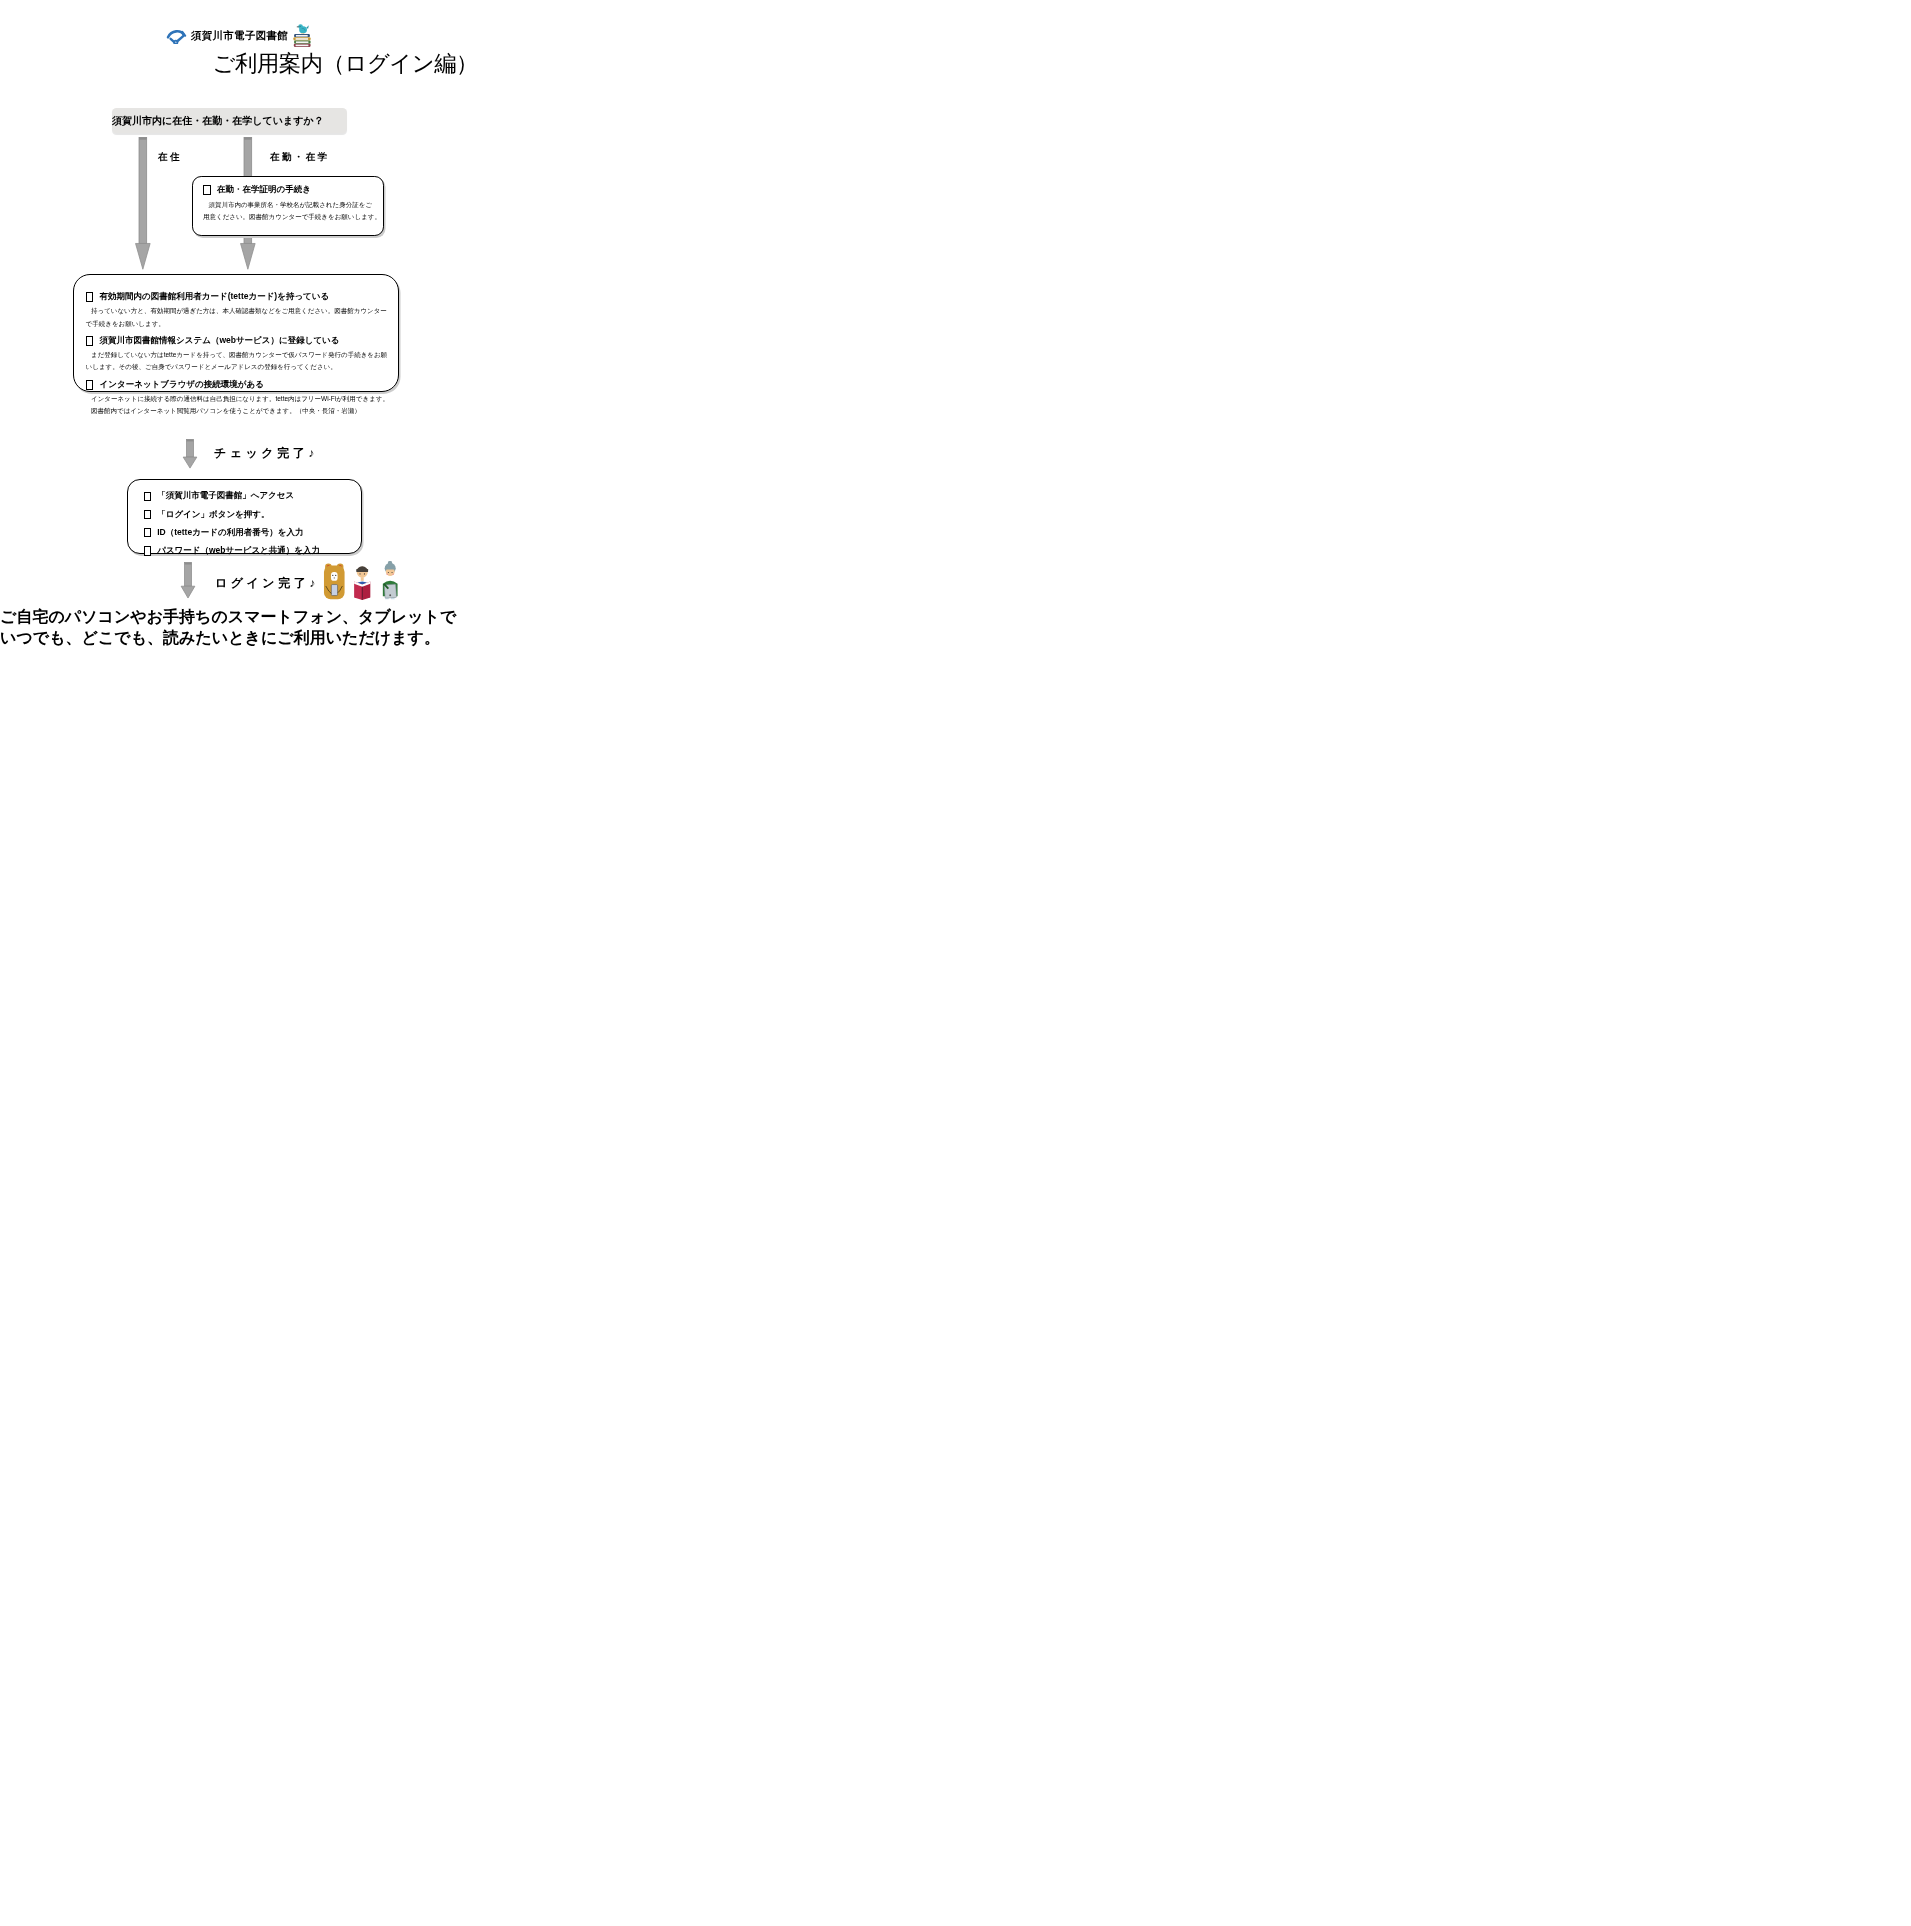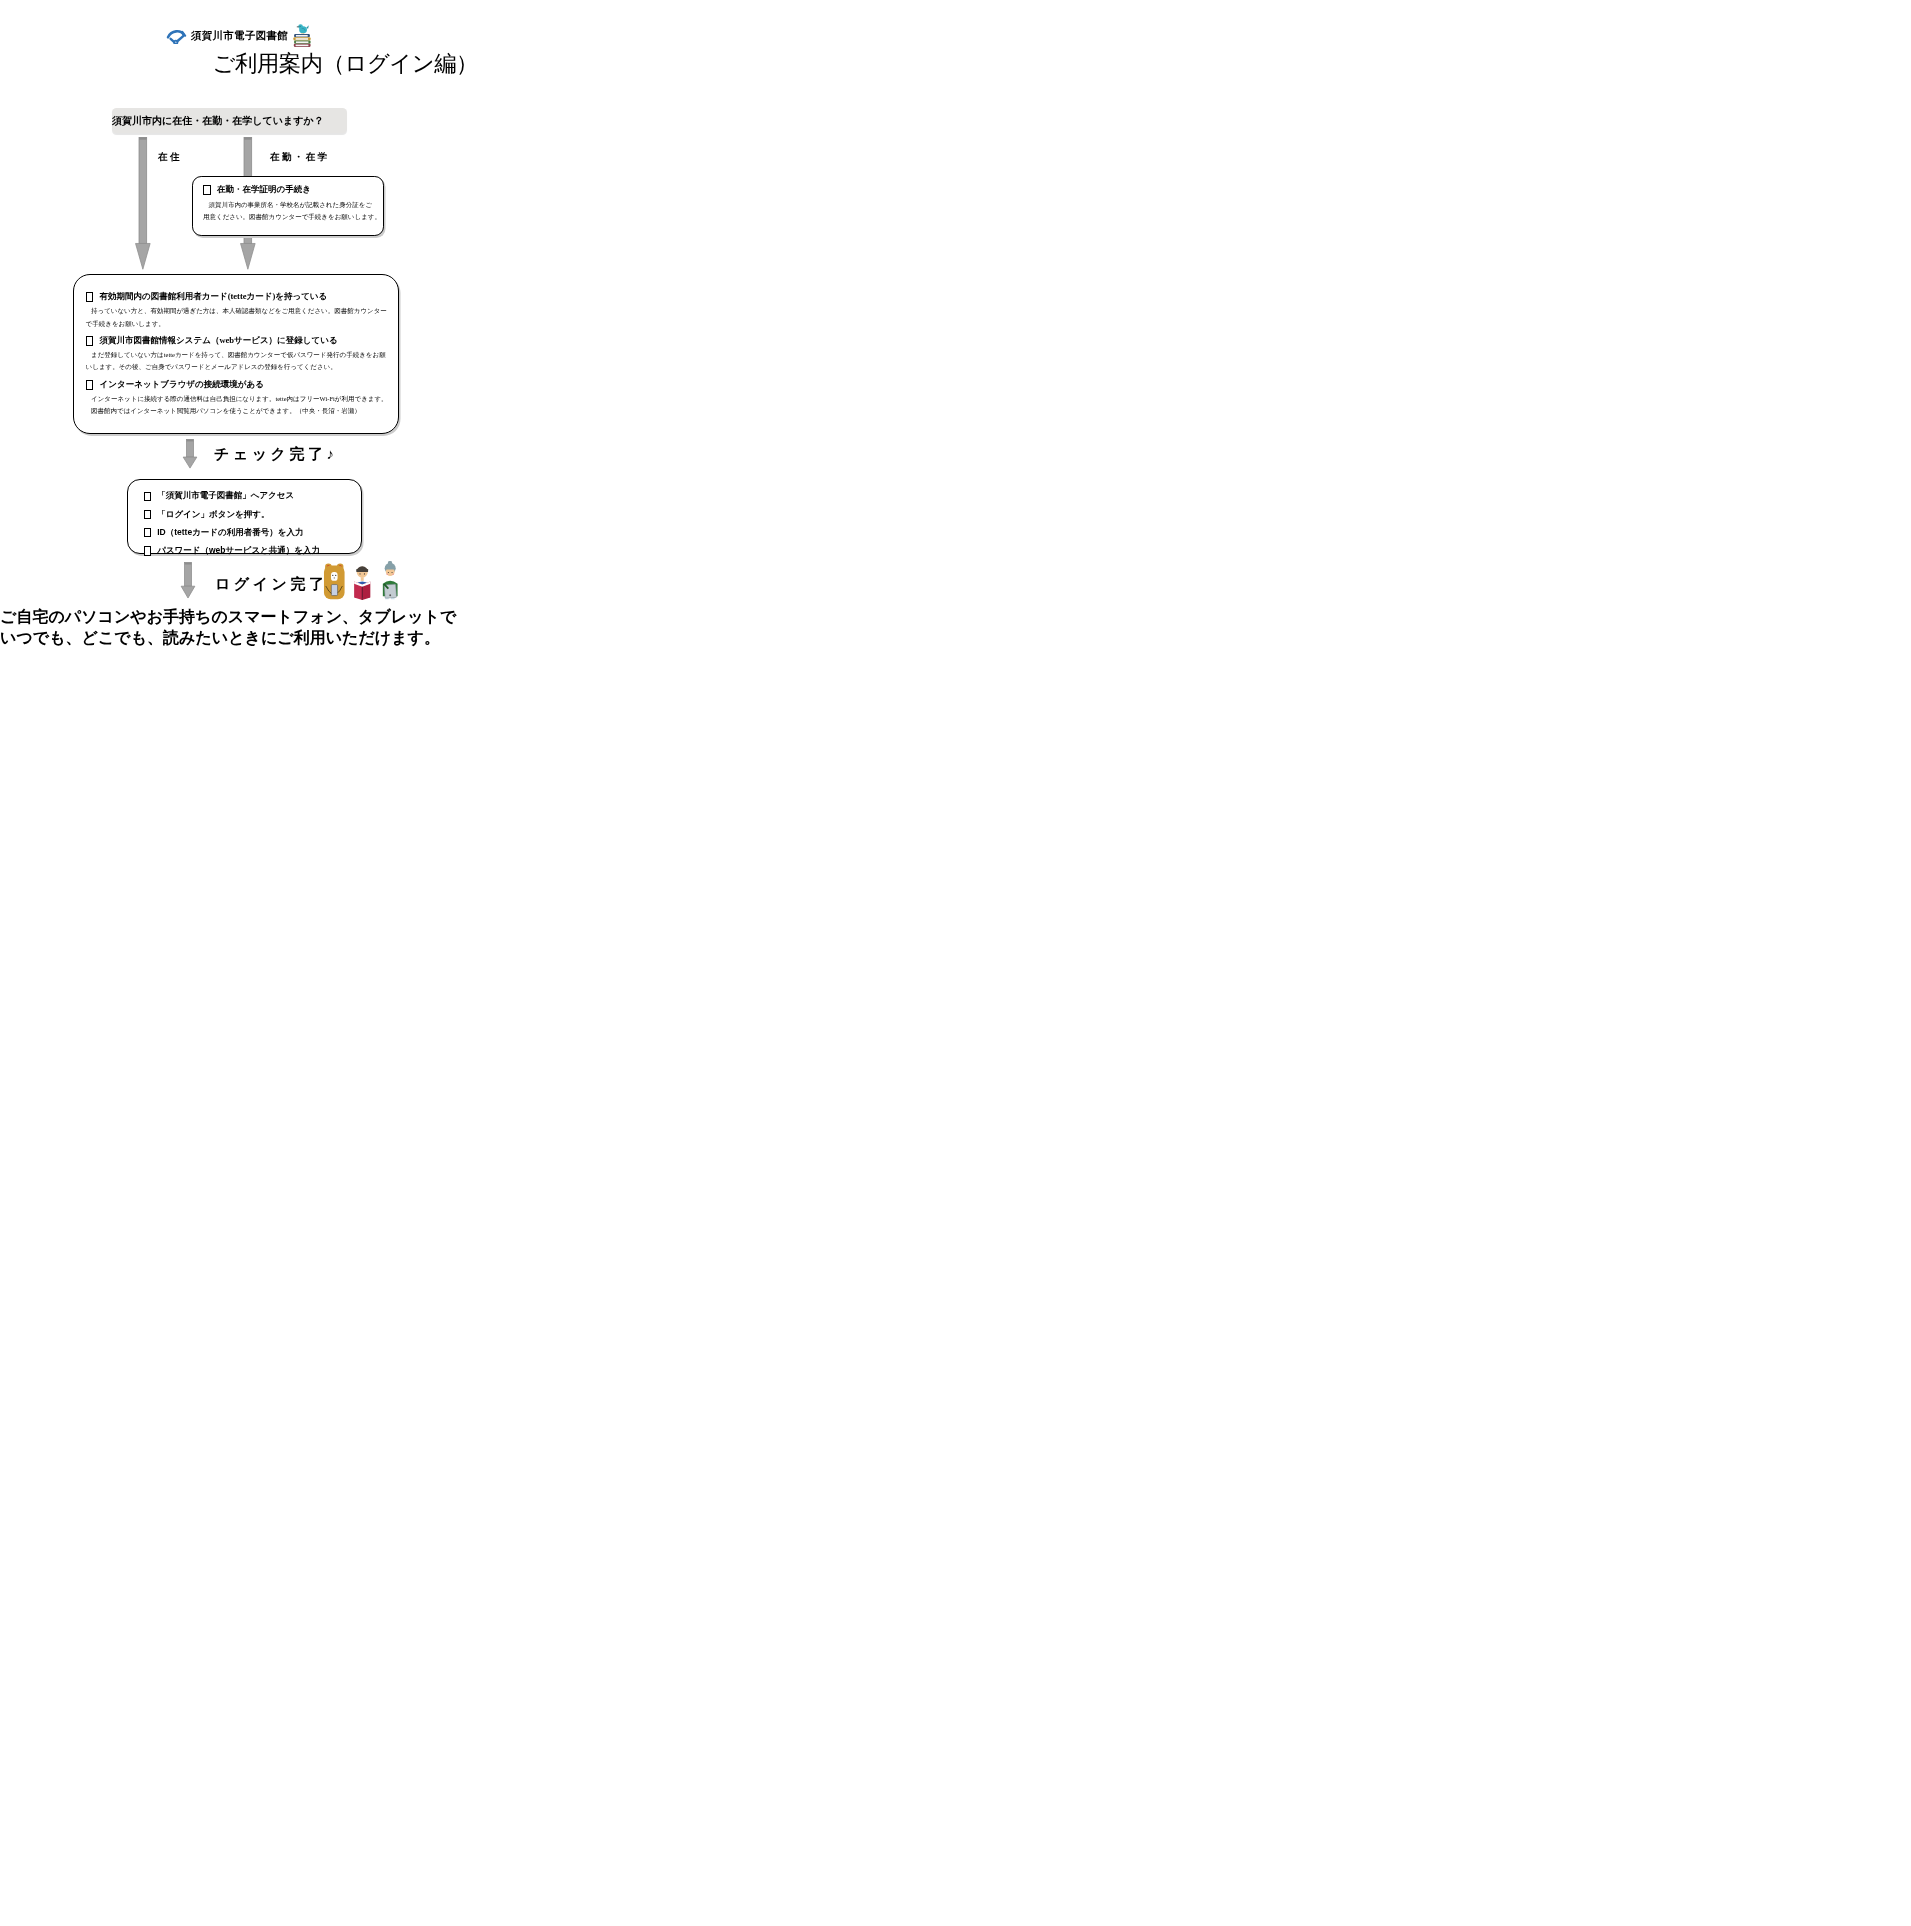--- a/index.html
+++ b/index.html
@@ -24,35 +24,35 @@
   .arrow-right{left:239px;top:137px;}
   .arrow-sm1{left:182px;top:439px;}
   .arrow-sm2{left:180px;top:562px;}
 
   .lbl{position:absolute;font-size:9.6px;font-weight:bold;letter-spacing:2.3px;white-space:nowrap;}
   .lbl-left{left:158px;top:151px;}
   .lbl-right{left:270px;top:151px;}
 
   .box{position:absolute;background:#fff;border:1.5px solid #000;box-shadow:1.5px 1.9px 0 #cccccc;box-sizing:border-box;}
   .box1{left:192px;top:176px;width:192px;height:60px;border-width:1.2px;border-radius:9.2px;padding:7.3px 3.9px 0 10px;}
-  .box-req{left:73px;top:274px;width:326px;height:160px;border-radius:17px;padding:16px 3.9px 0 11.6px;font-family:Liberation Serif, serif;}
+  .box-req{left:73px;top:274px;width:326px;height:118px;border-radius:17px;padding:16px 3.9px 0 11.6px;}
   .box-login{left:112px;top:479px;width:235px;height:75px;border-width:1.2px;border-radius:13px;padding:10.4px 0 0 16px;margin-left:15px;}
 
   .hd{display:flex;align-items:center;font-size:8.5px;font-weight:bold;white-space:nowrap;}
   .cb{flex:none;width:5.8px;height:7.7px;border:1.3px solid #000;margin-right:6.2px;background:#fff;}
   .body{font-size:6.5px;line-height:11.2px;margin-top:3.1px;white-space:nowrap;}
   .ind{text-indent:5.4px;}
 
   .req-item{margin-bottom:4.6px;}
   .req-item .body{line-height:12.7px;margin-top:1.9px;}
 
   .box-login .row{display:flex;align-items:center;font-size:8.5px;font-weight:bold;margin-bottom:6.2px;white-space:nowrap;}
   .box-login .cb{width:5.4px;height:7.3px;margin-right:5.8px;}
 
-  .milestone{position:absolute;font-size:15px;font-weight:bold;letter-spacing:3.5px;white-space:nowrap;}
+  .milestone{position:absolute;font-size:12px;font-weight:bold;letter-spacing:3.5px;white-space:nowrap;}
   .ms-check{left:214px;top:445px;}
   .ms-login{left:215px;top:575px;}
 
   .figures{position:absolute;left:319px;top:561px;}
 
   .footer{position:absolute;left:0;top:606px;width:100%;text-align:left;
           font-size:16px;font-weight:900;line-height:21px;white-space:nowrap;}
 </style>
 </head>
 <body>

